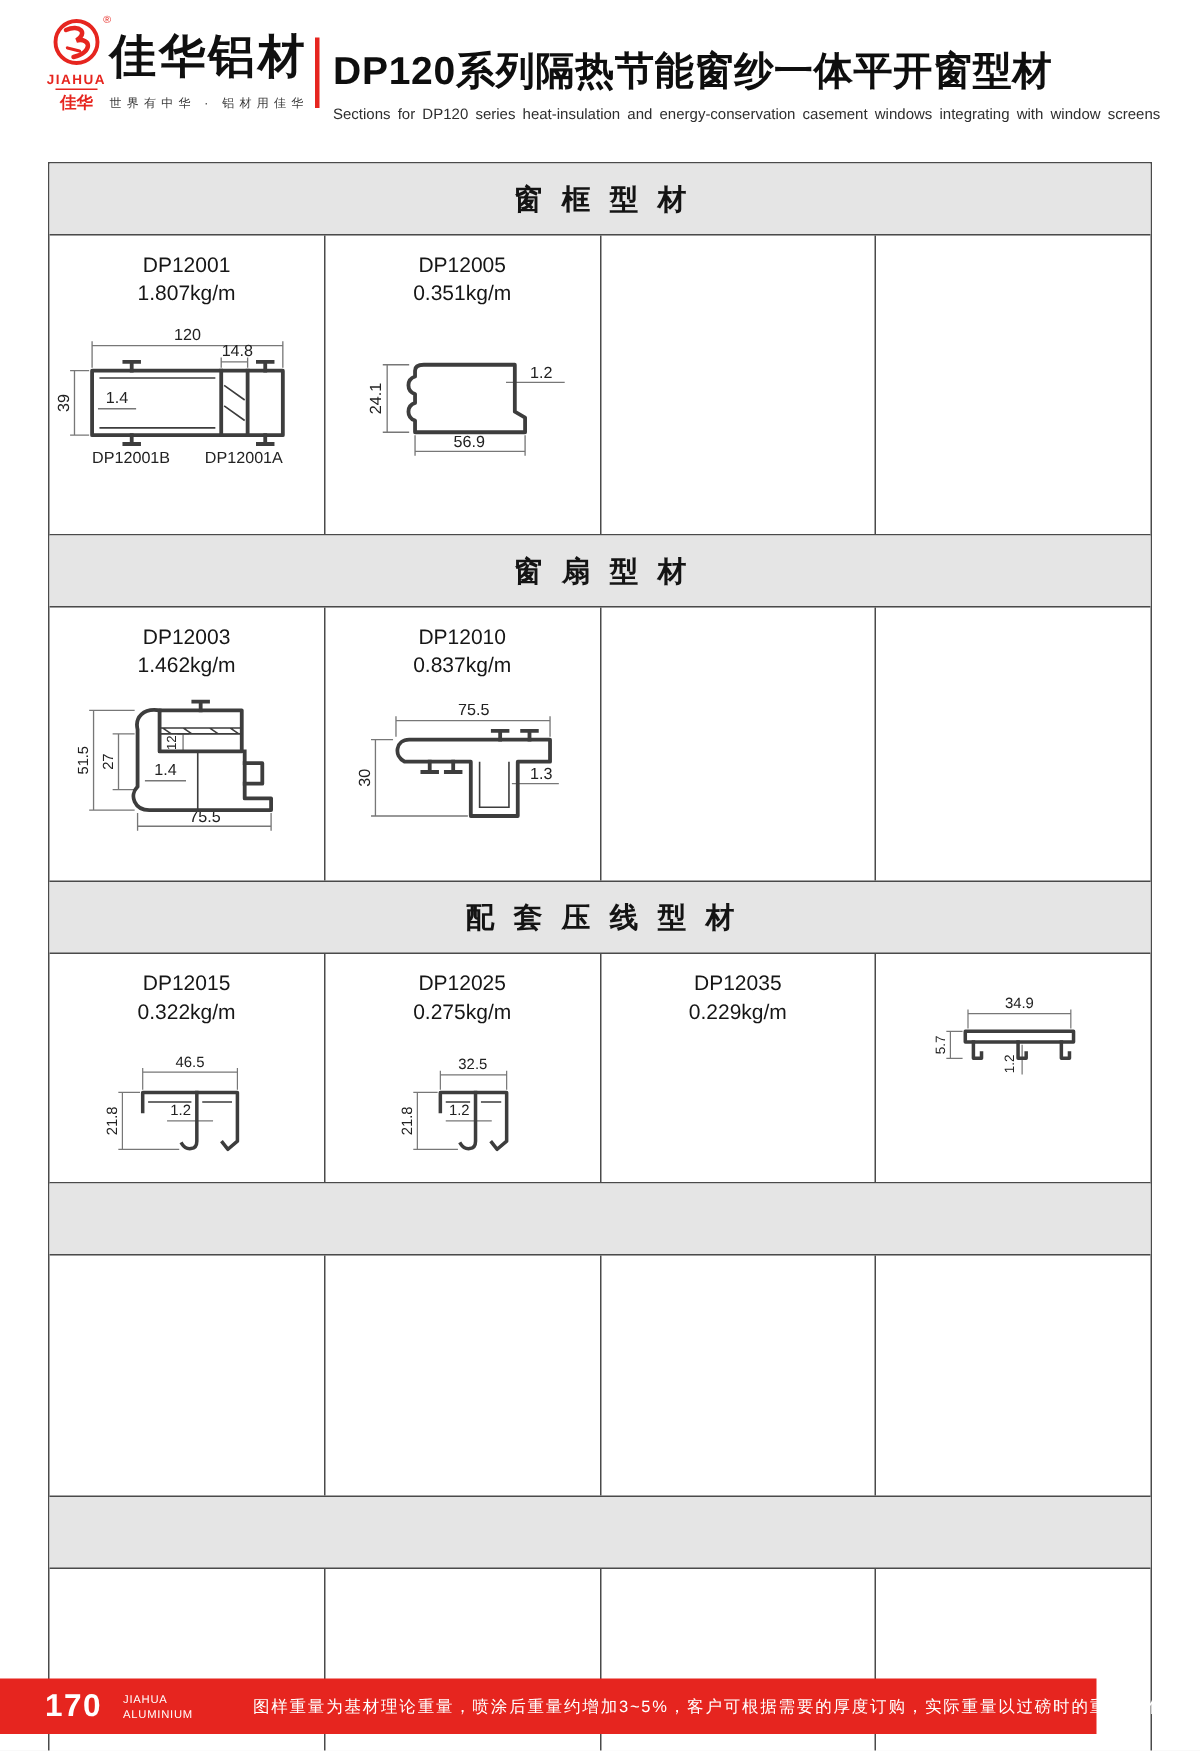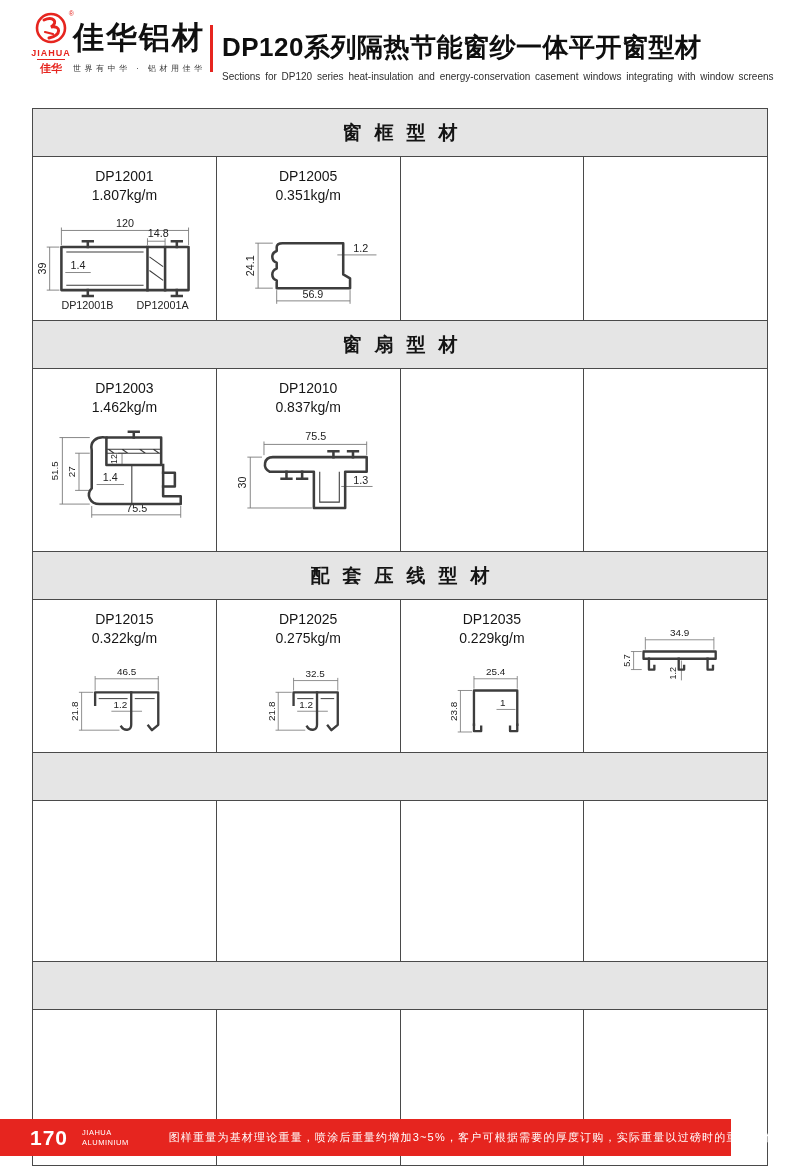--- a/index.html
+++ b/index.html
@@ -22,21 +22,21 @@
 
   
   .catalog-table { position:absolute; left:32px; top:108px; width:736px; border:1px solid #4a4a4a; background:#fff; }
   .catalog-table > div { border-bottom:1px solid #4a4a4a; }
   .catalog-table > div:last-child { border-bottom:none; }
   .band { height:48px; background:#e5e5e5; display:flex; align-items:center; justify-content:center; }
   .band-title { font-size:19px; font-weight:bold; color:#141414; letter-spacing:13px; padding-left:13px; white-space:nowrap; }
   .cells-row { display:flex; }
   .cell { flex:1; border-right:1px solid #4a4a4a; overflow:hidden; }
   .cell:last-child { border-right:none; }
-  .r1 { height:164px; } .r2 { height:183px;justify-content:space-between; } .r3 { height:153px; } .r4 { height:161px; } .r5 { height:155px; }
+  .r1 { height:200px; } .r2 { height:183px;justify-content:space-between; } .r3 { height:153px; } .r4 { height:161px; } .r5 { height:155px; }
   .cell-head { padding-top:10px; text-align:center; font-size:14px; color:#161616; line-height:1.35; }
   .draw { display:flex; justify-content:center; margin-top:1px; }
   svg.psvg { width:180px; height:auto; display:block; }
   .r3 svg.psvg { width:166px; }
 
   
   .pw { fill:none; stroke:#3d3d3d; stroke-width:2.6; stroke-linejoin:round; stroke-linecap:square; }
   .pt { fill:none; stroke:#3d3d3d; stroke-width:1.1; }
   .dim { fill:none; stroke:#777; stroke-width:0.9; }
   .dt { font-size:11px; fill:#222; font-family:"Liberation Sans", sans-serif; }
@@ -223,32 +223,20 @@
             <path class="pw" d="M102,48 V84 C102,91 94,91 91,86"></path>
             <path class="pt" d="M80,55 H98 M106,55 H121"></path>
           </svg>
         </div>
       </div>
       <div class="cell">
         <div class="cell-head">
           <div>DP12035</div>
           <div>0.229kg/m</div>
         </div>
-        <div class="draw">
-          <svg class="psvg" viewBox="0 0 184 116">
-            <path class="dim" d="M72,44 V30 M120,44 V30 M72,33 H120"></path>
-            <text class="dt" x="96" y="29" text-anchor="middle">25.4</text>
-            <path class="dim" d="M70,46 H54 M70,92 H54 M57,46 V92"></path>
-            <text class="dt" x="53" y="69" text-anchor="middle" transform="rotate(-90 53 69)">23.8</text>
-            <text class="dt" x="104" y="63" text-anchor="middle">1</text>
-            <path class="dim" d="M97,67 H118"></path>
-            <path class="pw" d="M72,84 V46 H120 V84"></path>
-            <path class="pw" d="M72,84 V91 H80 V86 M120,84 V91 H112 V86"></path>
-          </svg>
-        </div>
       </div>
       <div class="cell">
         <div class="draw">
           <svg class="psvg" viewBox="0 0 184 116">
             <path class="dim" d="M58,54 V40 M134,54 V40 M58,43 H134"></path>
             <text class="dt" x="96" y="39" text-anchor="middle">34.9</text>
             <path class="dim" d="M54,56 H42 M54,76 H42 M45,56 V76"></path>
             <text class="dt dt10" x="41" y="66" text-anchor="middle" transform="rotate(-90 41 66)">5.7</text>
             <path class="dim" d="M98,66 V88"></path>
             <text class="dt dt10" x="92" y="80" text-anchor="middle" transform="rotate(-90 92 80)">1.2</text>

